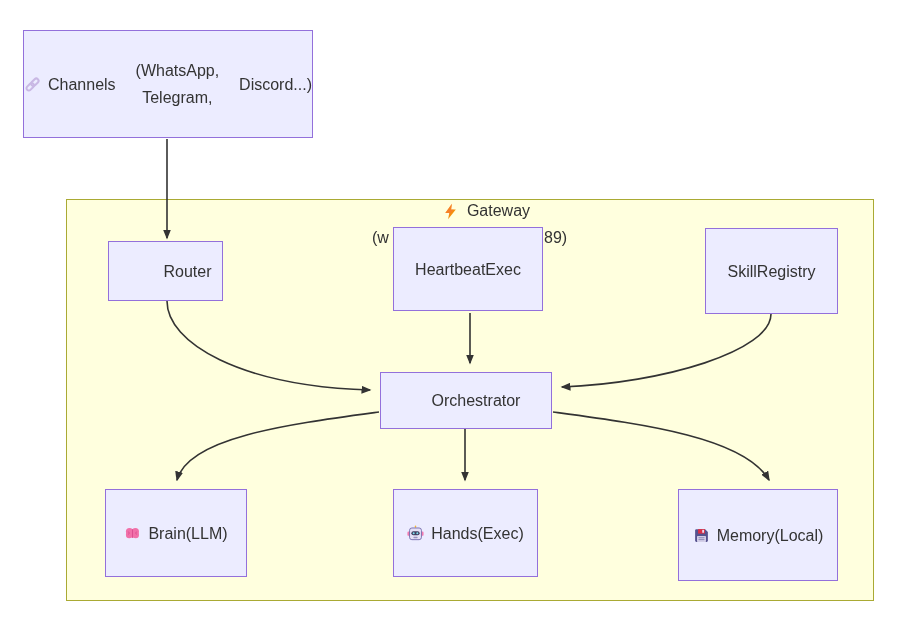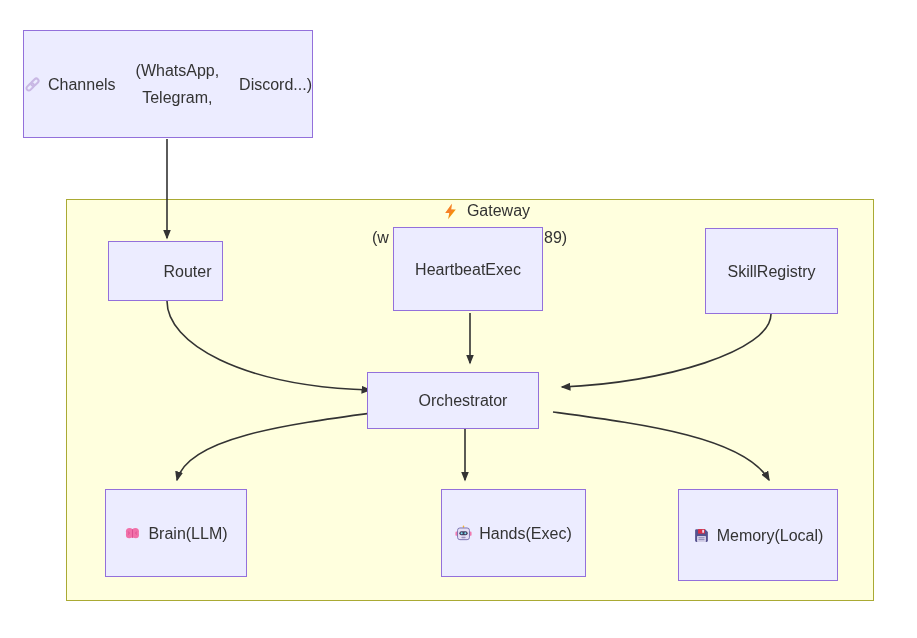--- a/index.html
+++ b/index.html
@@ -36,23 +36,23 @@
     font-size:16px;line-height:27px;color:var(--c-text,#333333);text-align:center;
   }
   .node .row{display:flex;align-items:center;justify-content:center;gap:7px;}
   .ic{width:17px;height:17px;display:inline-block;vertical-align:-2px;}
   .ic svg{width:100%;height:100%;display:block;}
   
   .n-channels{left:23px;top:30px;width:290px;height:108px;}
   .n-router{left:108px;top:241px;width:115px;height:60px;padding-left:44px;}
   .n-heartbeat{left:393px;top:227px;width:150px;height:84px;}
   .n-skill{left:705px;top:228px;width:133px;height:86px;}
-  .n-orchestrator{left:367px;top:372px;width:172px;height:57px;padding-left:20px;}
+  .n-orchestrator{left:380px;top:372px;width:172px;height:57px;padding-left:20px;}
   .n-brain{left:105px;top:489px;width:142px;height:88px;}
-  .n-hands{left:393px;top:489px;width:145px;height:88px;margin-left:48px;}
+  .n-hands{left:393px;top:489px;width:145px;height:88px;}
   .n-memory{left:678px;top:489px;width:160px;height:92px;}
 </style>
 </head>
 <body>
 
 <svg width="0" height="0" style="position:absolute" aria-hidden="true">
   <defs>
     <symbol id="icon-link" viewBox="0 0 16 16">
       <g transform="rotate(-45 8 8)" fill="none" stroke="#c9b8e4" stroke-width="1.9">
         <rect x="0.9" y="5.9" width="8.1" height="4.3" rx="2.15"></rect>

